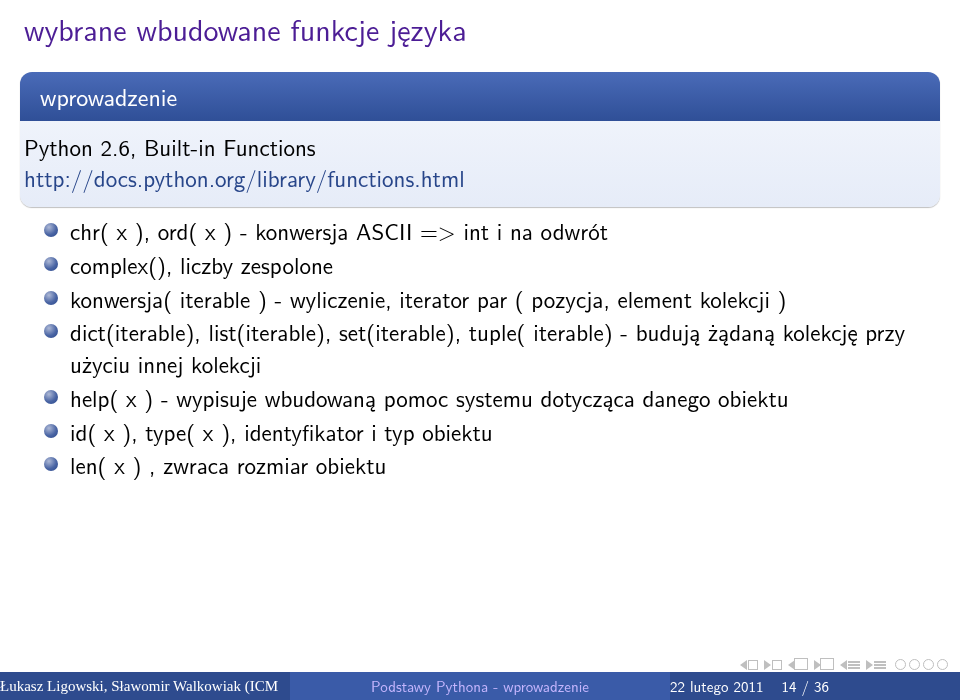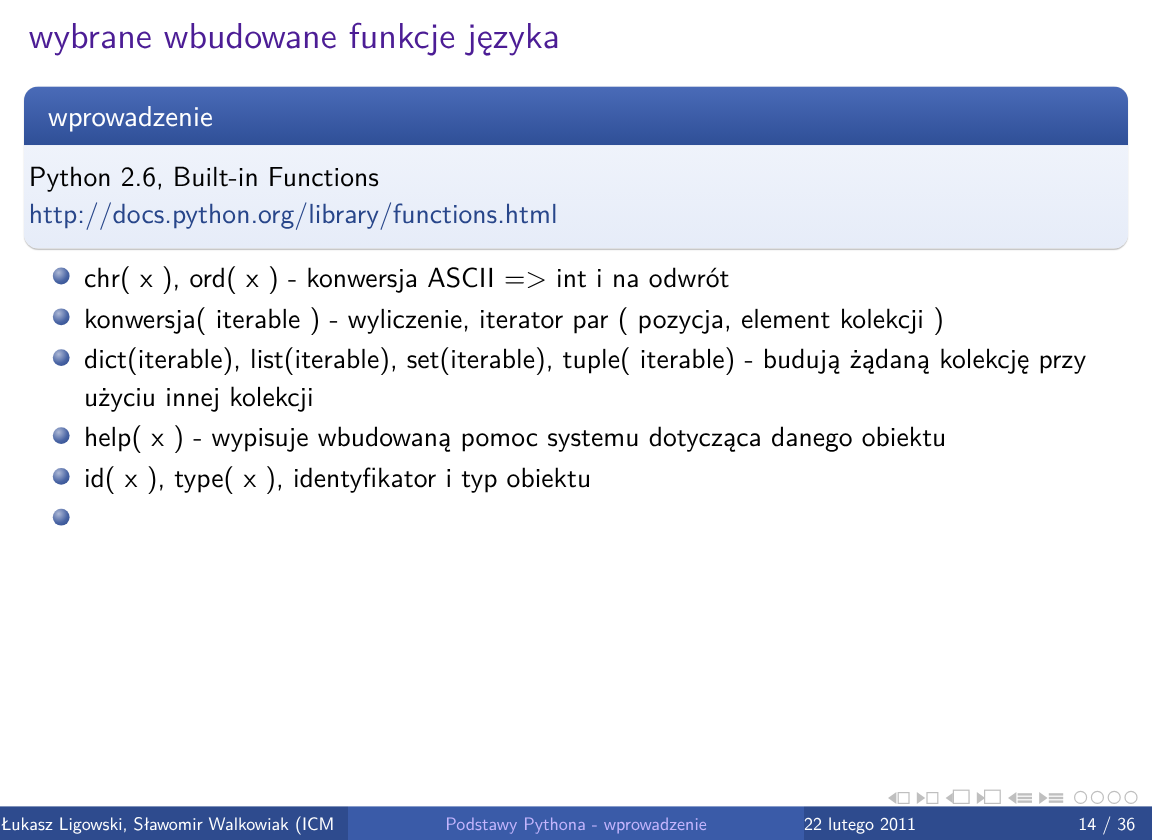--- a/index.html
+++ b/index.html
@@ -56,23 +56,23 @@
     background: radial-gradient(circle at 35% 30%, #aeb9d6 0%, #4a65a4 55%, #28468a 100%);
   }
   .footer {
     position: absolute;
     left: 0; right: 0; bottom: 0;
     display: flex;
     height: 28px;
     font-size: 15px;
     align-items: stretch;
   }
-  .foot-a { background: #2e4b8e; color: #fff; flex: 0 0 290px; display: flex; align-items: center; padding-left: 0; white-space: nowrap; overflow: hidden; }
+  .foot-a { background: #2e4b8e; color: #fff; flex: 0 0 290px; display: flex; align-items: center; padding-left: 0; white-space: nowrap; overflow: hidden; font-family: Liberation Serif, serif; }
   .foot-b { background: #3a5ba8; color: #c4b5fd; flex: 1 1 auto; display: flex; align-items: center; justify-content: center; }
-  .foot-c { background: #2e4b8e; color: #fff; flex: 0 0 290px; display: flex; align-items: center; justify-content: space-between; padding-right: 14px; gap: 18px; }
+  .foot-c { background: #2e4b8e; color: #fff; flex: 0 0 290px; display: flex; align-items: center; justify-content: flex-start; padding-right: 14px; gap: 18px; }
   .navrow {
     position: absolute;
     right: 12px;
     bottom: 30px;
     display: flex;
     align-items: center;
     gap: 6px;
     color: #b9b9b9;
     font-size: 15px;
   }
@@ -95,25 +95,26 @@
 <div class="block">
   <div class="block-title">wprowadzenie</div>
   <div class="block-body">
     <div>Python 2.6, Built-in Functions</div>
     <a>http://docs.python.org/library/functions.html</a>
   </div>
 </div>
 
 <div class="items">
   <div class="item"><span class="bullet"></span><span>chr( x ), ord( x ) - konwersja ASCII =&gt; int i na odwrót</span></div>
+  <div class="item"><span class="bullet"></span><span>complex(), liczby zespolone</span></div>
   <div class="item"><span class="bullet"></span><span>konwersja( iterable ) - wyliczenie, iterator par ( pozycja, element kolekcji )</span></div>
   <div class="item"><span class="bullet"></span><span>dict(iterable), list(iterable), set(iterable), tuple( iterable) - budują żądaną kolekcję przy użyciu innej kolekcji</span></div>
   <div class="item"><span class="bullet"></span><span>help( x ) - wypisuje wbudowaną pomoc systemu dotycząca danego obiektu</span></div>
   <div class="item"><span class="bullet"></span><span>id( x ), type( x ), identyfikator i typ obiektu</span></div>
-  <div class="item"><span class="bullet"></span></div>
+  <div class="item"><span class="bullet"></span><span>len( x ) , zwraca rozmiar obiektu</span></div>
 </div>
 
 <div class="navrow">
   <span class="nav-icon">
       <span class="tri-l"></span>
       <span class="box-ic"></span>
     </span>
   <span class="nav-icon">
       <span class="tri-r"></span>
       <span class="box-ic"></span>

